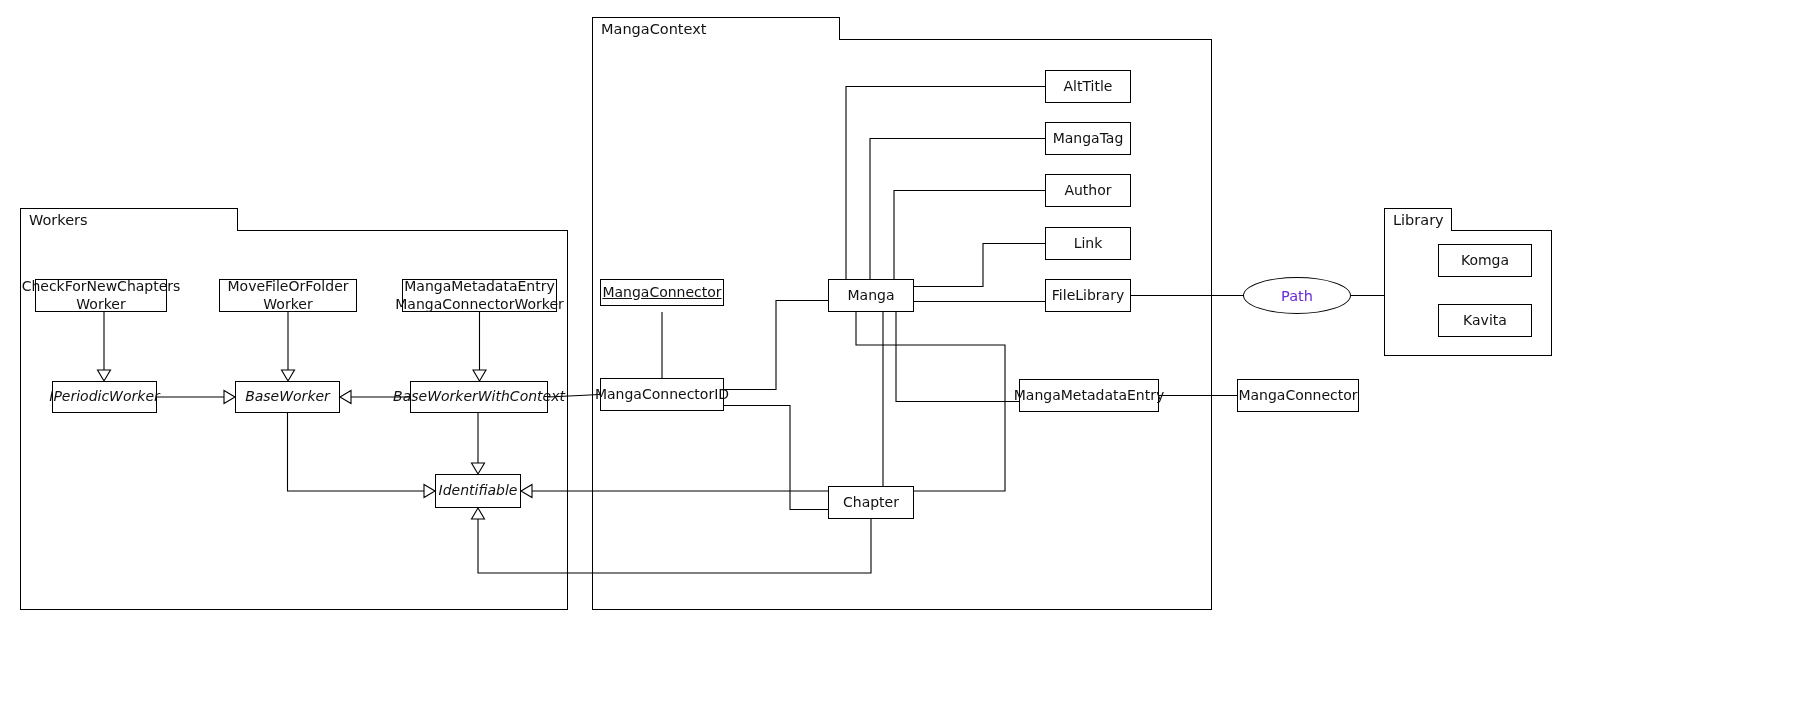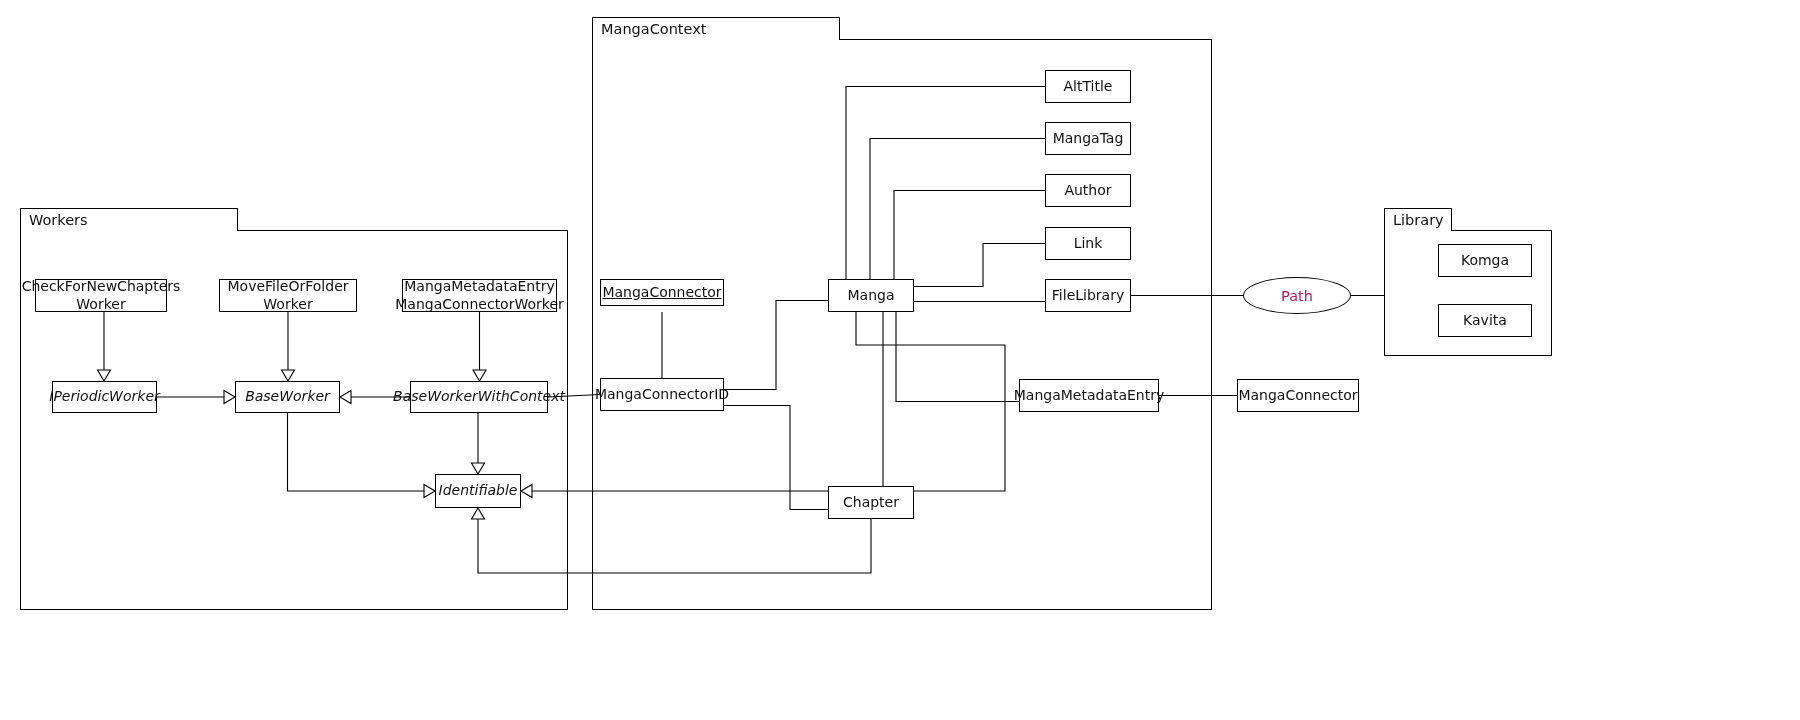--- a/index.html
+++ b/index.html
@@ -89,21 +89,21 @@
   .ellipse-node {
     position: absolute;
     box-sizing: border-box;
     border: 1px solid #000000;
     border-radius: 50%;
     background: #ffffff;
     display: flex;
     align-items: center;
     justify-content: center;
     font-size: 14.5px;
-    color: #be185d;
+    color: #6d28d9;
     z-index: 3;
   }
 </style>
 </head>
 <body>
 
 <div id="canvas">
 
   <div class="pkg" id="pkg-layer">
       <div class="pkg" style="left: 20px; top: 208px; width: 548px; height: 402px;">

